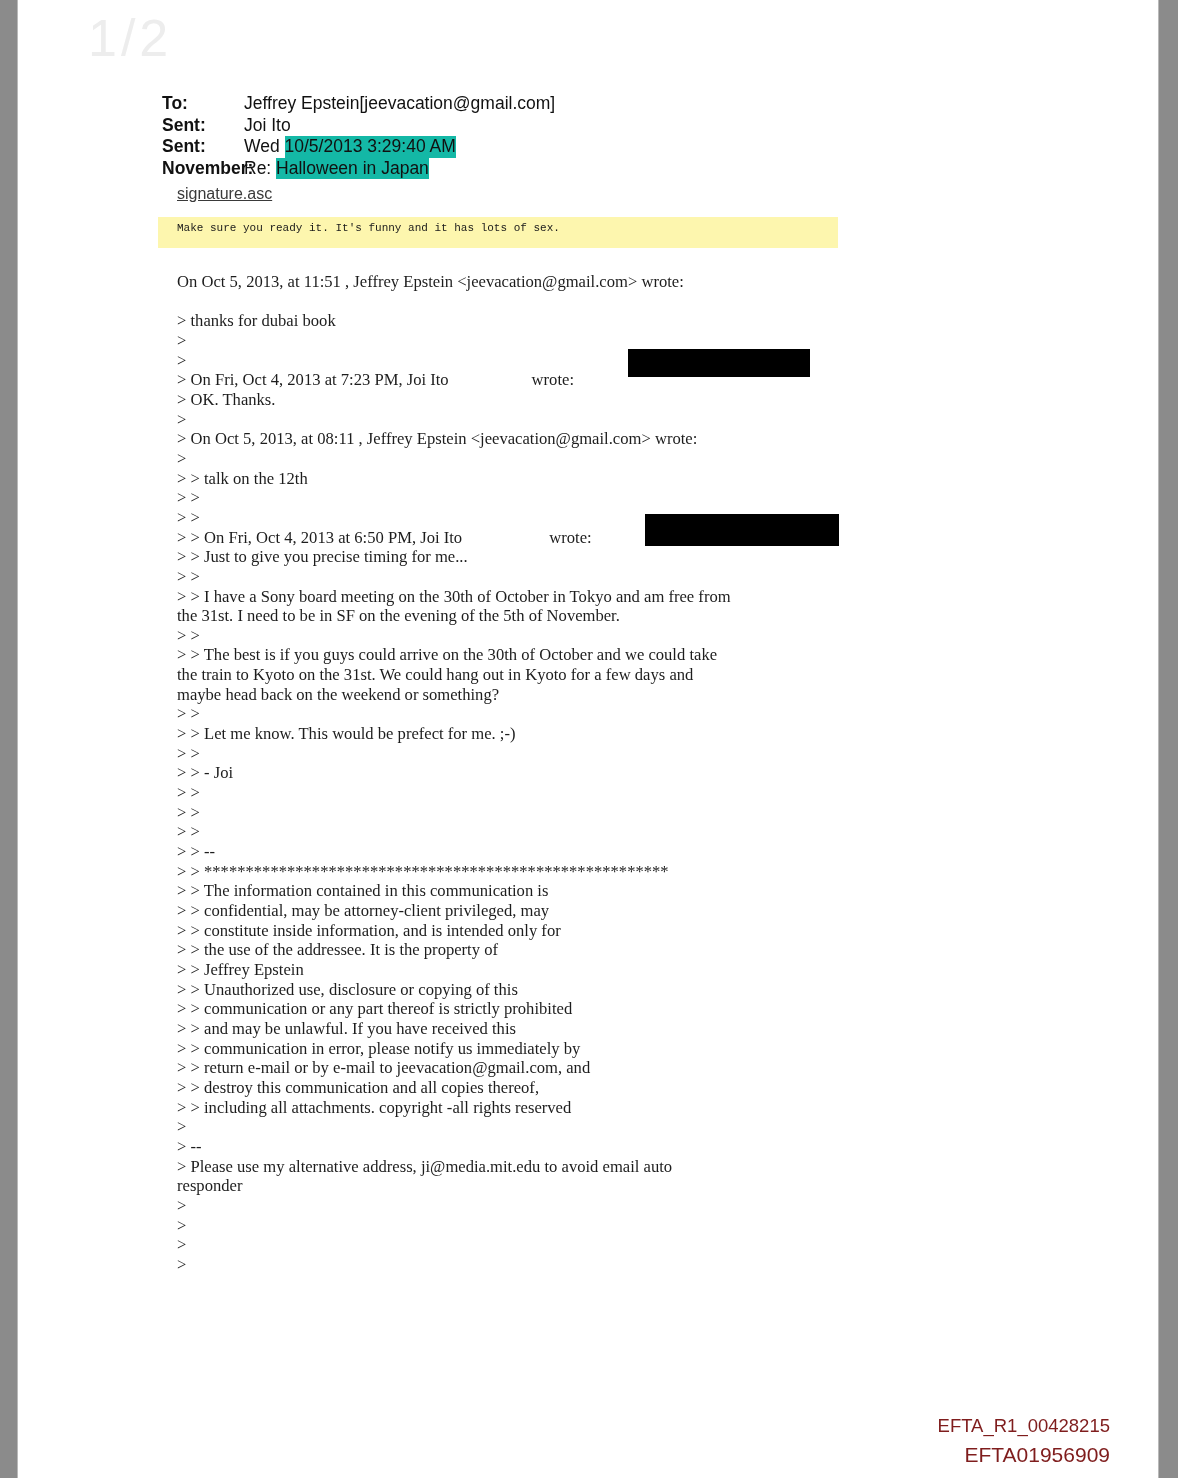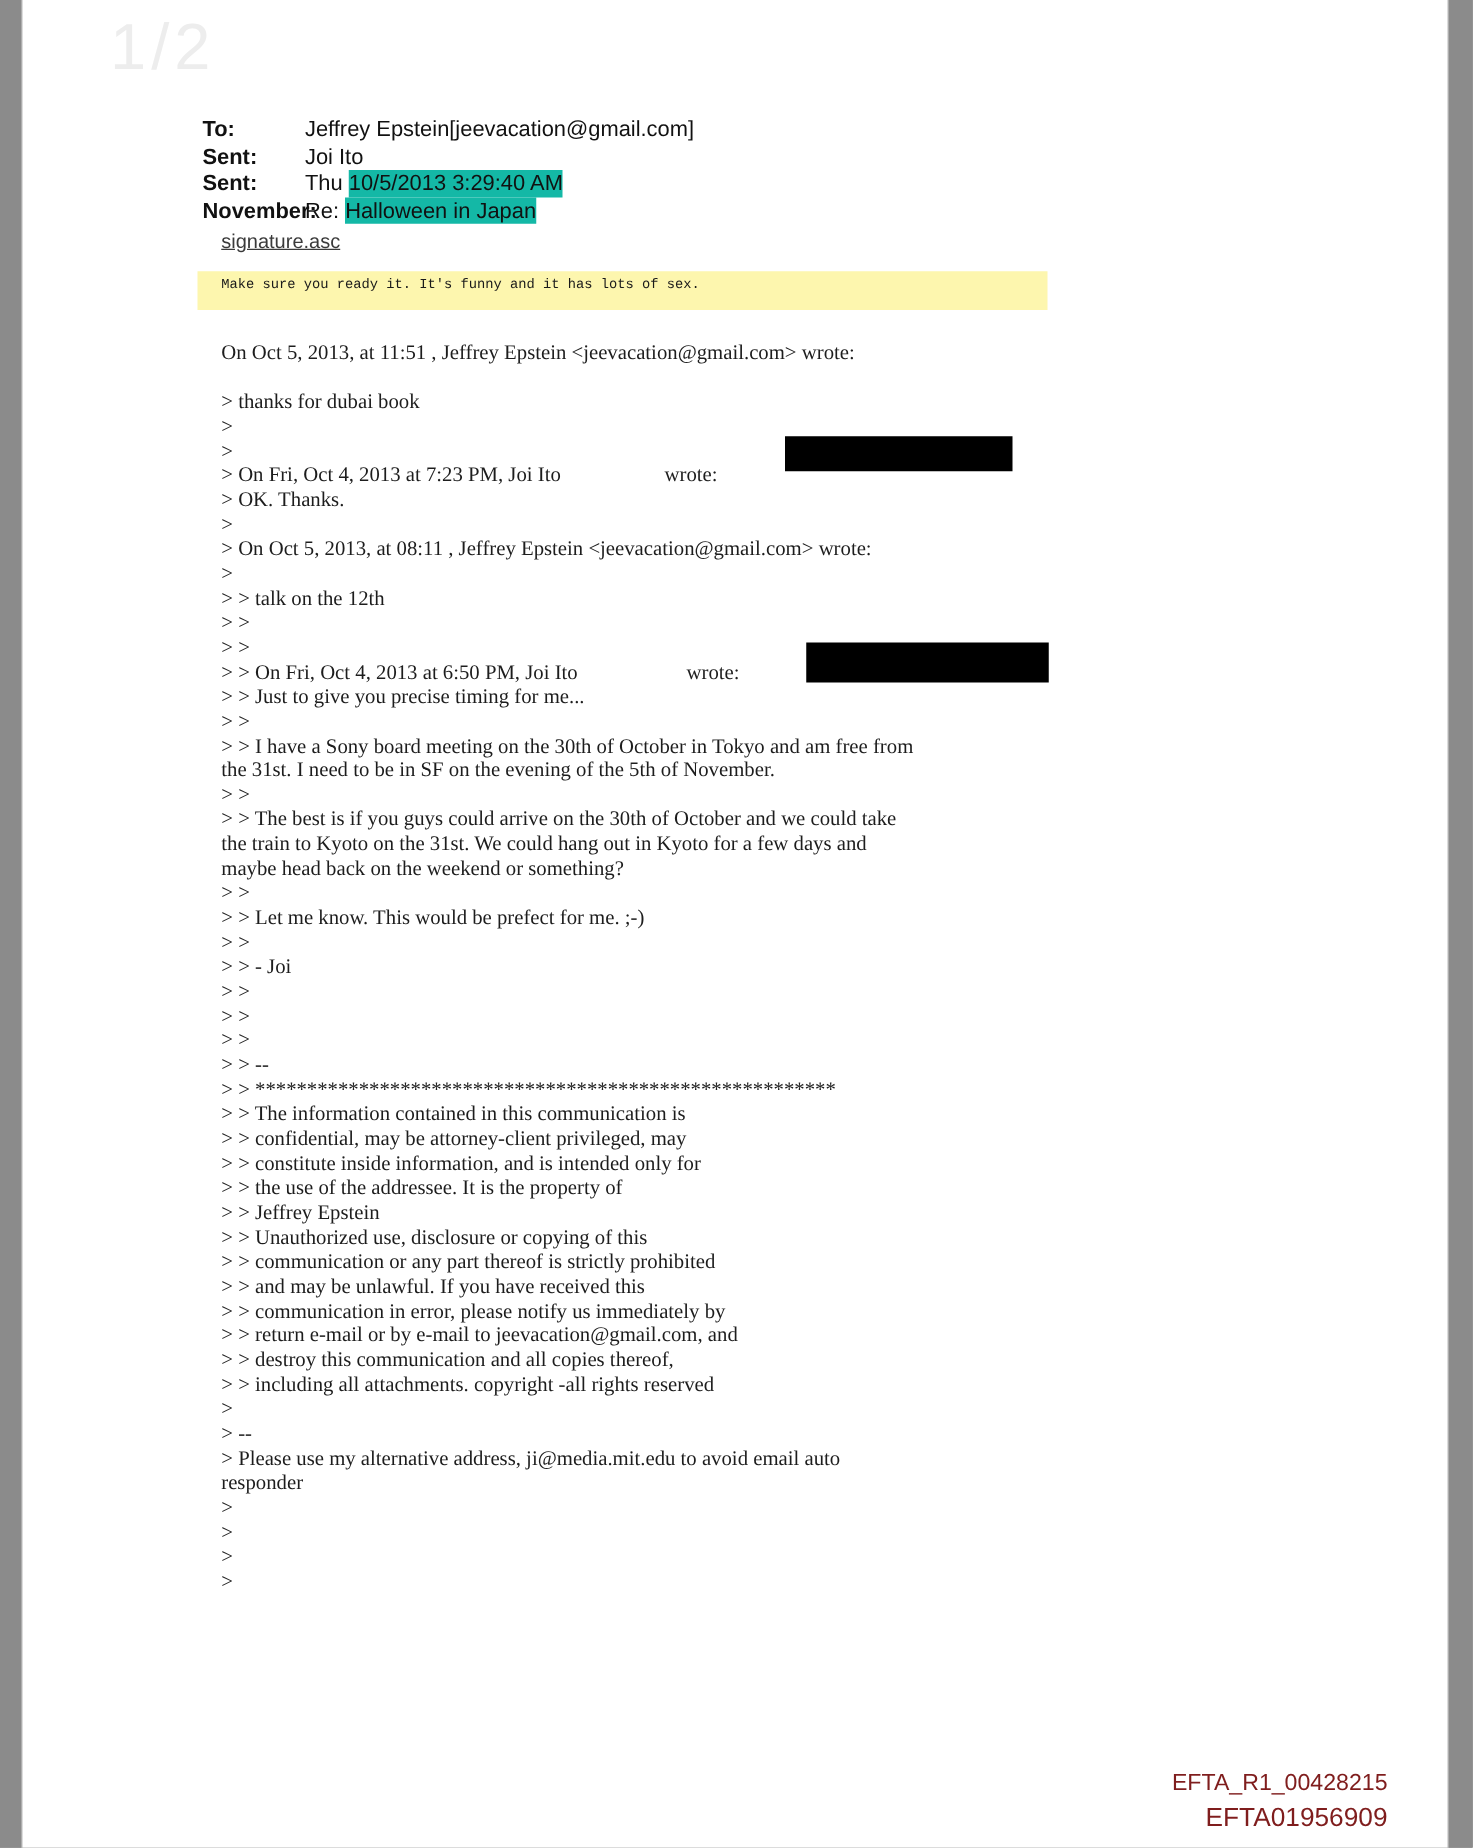--- a/index.html
+++ b/index.html
@@ -156,21 +156,21 @@
       <div class="hdr-row">
         <span class="hdr-label">To:</span>
         <span class="hdr-val">Jeffrey Epstein[jeevacation@gmail.com]</span>
       </div>
       <div class="hdr-row">
         <span class="hdr-label">Sent:</span>
         <span class="hdr-val">Joi Ito</span>
       </div>
       <div class="hdr-row">
         <span class="hdr-label">Sent:</span>
-        <span class="hdr-val">Thu </span>
+        <span class="hdr-val">Wed </span>
         <span class="hdr-val hl">10/5/2013 3:29:40 AM</span>
       </div>
       <div class="hdr-row">
         <span class="hdr-label">November:</span>
         <span class="hdr-val">Re: </span>
         <span class="hdr-val hl">Halloween in Japan</span>
       </div>
     </div>
 
     <div class="attach">signature.asc</div>

